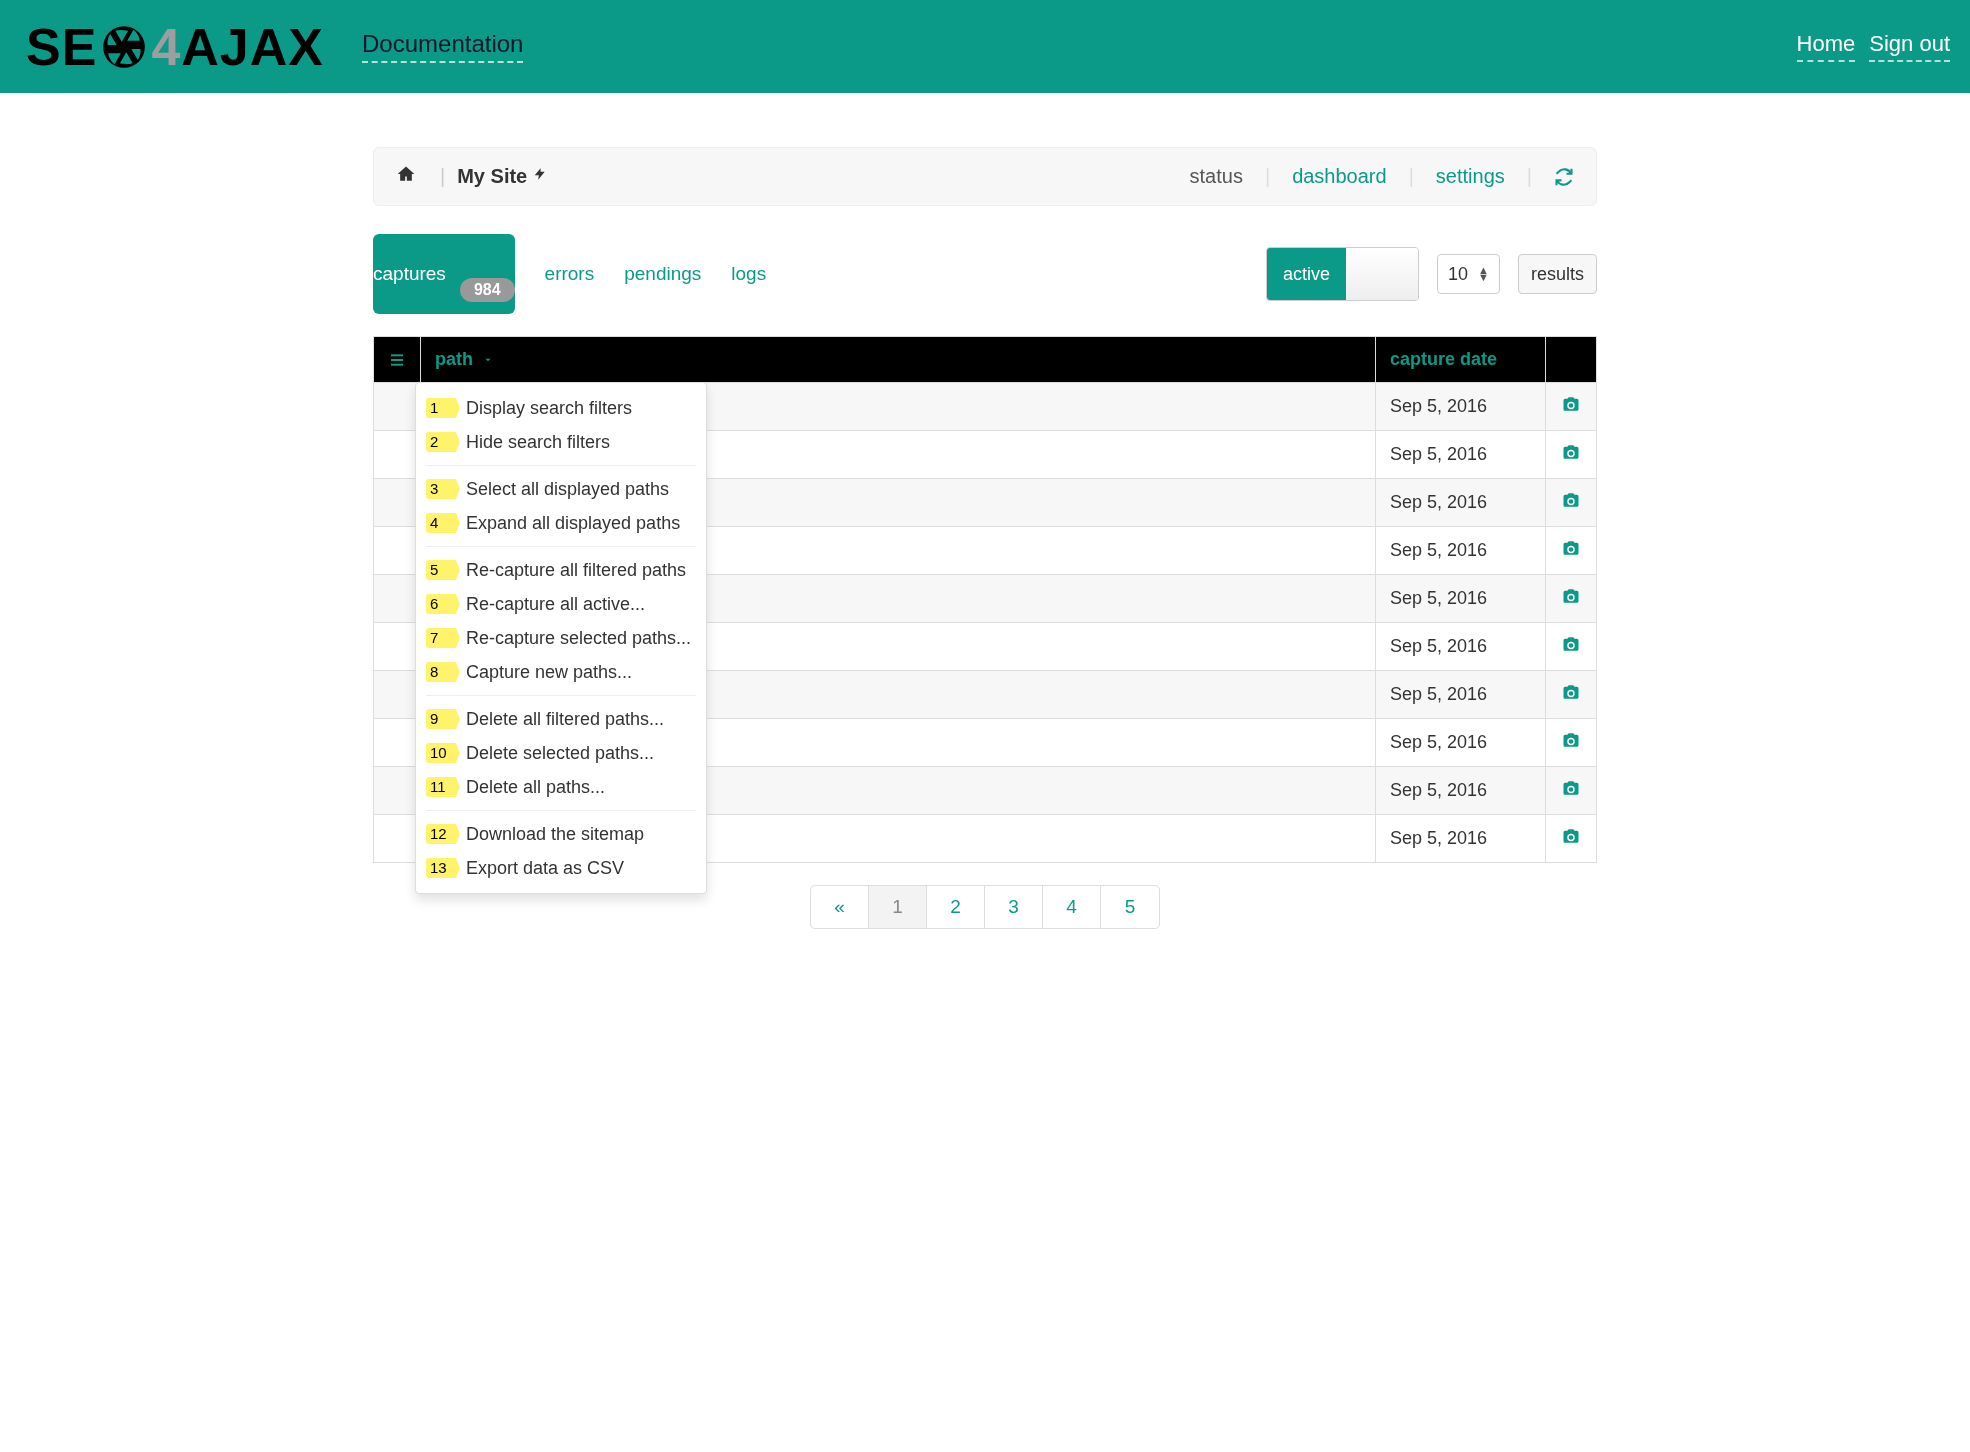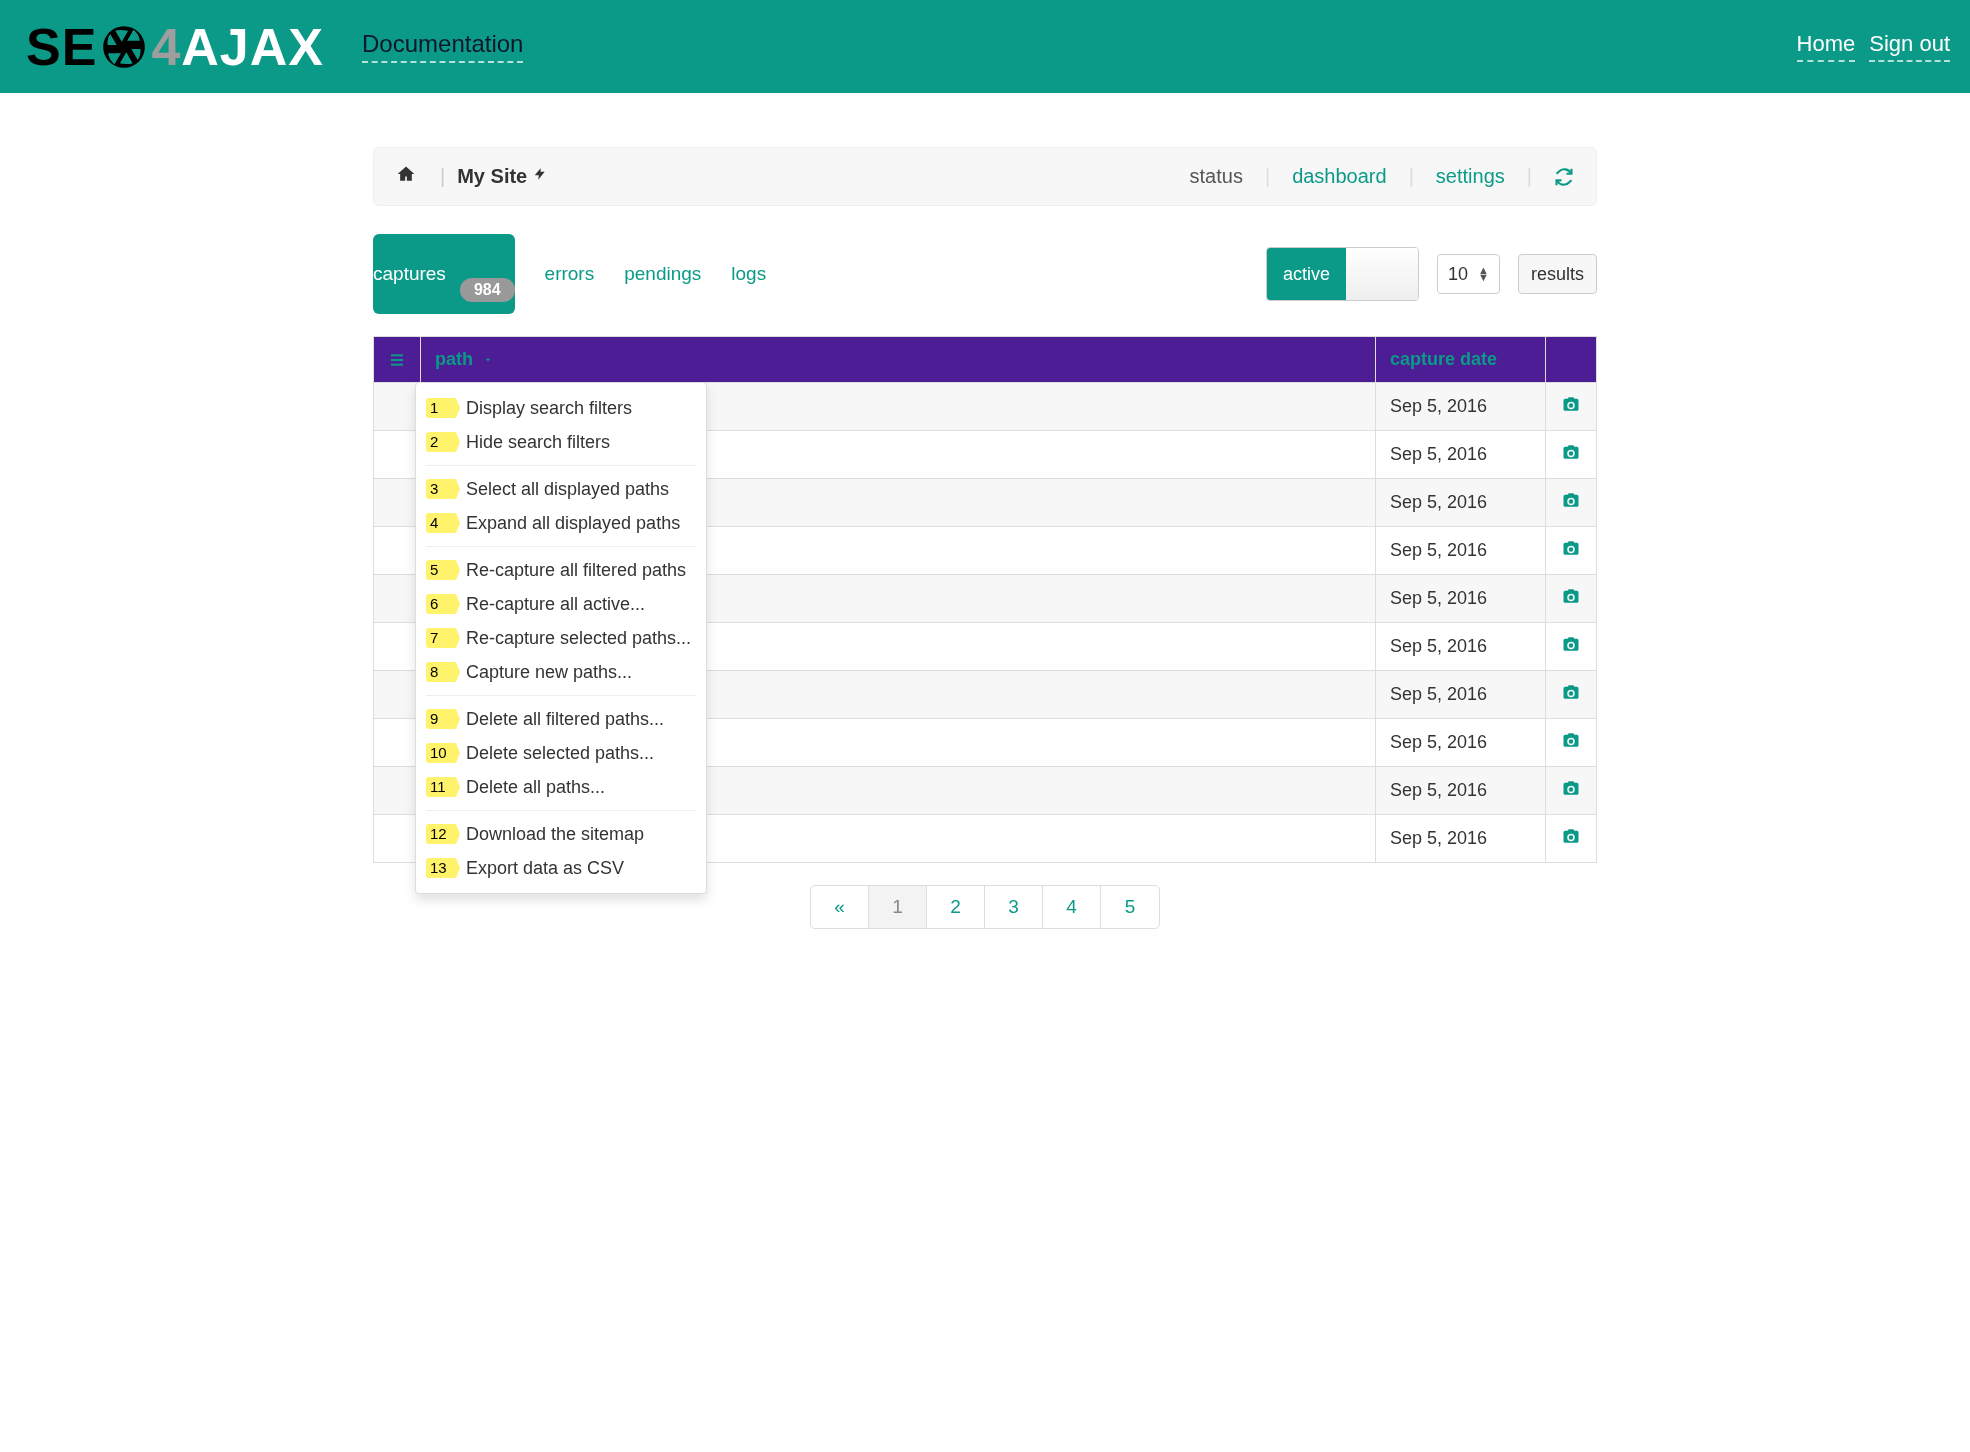--- a/index.html
+++ b/index.html
@@ -2,21 +2,21 @@
 <html><head>
 <meta charset="utf-8">
 <style>
 * { box-sizing: border-box; margin: 0; padding: 0; }
 body { font-family: "Helvetica Neue", Helvetica, Arial, sans-serif; background: #fff; color: #333; font-size: 15px; }
 .header { background: #0b9a87; color: #fff; display: flex; align-items: center; padding: 0 20px 0 26px; height: 93px; }
 .logo { font-size: 52px; font-weight: 900; letter-spacing: 1px; display: flex; align-items: center; }
 .logo .se { color: #000; }
 .logo .icon-aperture { display: inline-block; width: 50px; height: 50px; margin: 0 2px; }
 .logo .four { color: #9e9e9e; }
-.logo .ajax { color: #ffffff; }
+.logo .ajax { color: #000000; }
 .doc-link { margin-left: 38px; color: #0f172a; font-size: 24px; border-bottom: 2px dashed rgba(255,255,255,0.7); padding-bottom: 3px; cursor: pointer; }
 .header-right { margin-left: auto; display: flex; gap: 14px; font-size: 22px; }
 .header-right span { border-bottom: 2px dashed rgba(255,255,255,0.7); padding-bottom: 3px; cursor: pointer; text-align: center; }
 .container { padding: 0 28px 40px 28px; max-width: 1280px; margin: 0 auto; }
 .subheader { background: #f7f7f7; border: 1px solid #eee; border-radius: 6px; display: flex; align-items: center; padding: 16px 22px; font-size: 20px; margin-top: 54px; }
 .home-icon { color: #333; margin-right: 12px; }
 .divider { color: #ccc; margin: 0 12px; }
 .site-name { font-weight: 700; }
 .bolt { margin-left: 6px; }
 .subtabs { margin-left: auto; display: flex; align-items: center; gap: 4px; }
@@ -31,21 +31,21 @@
 .tabrow-right { margin-left: auto; display: flex; align-items: center; gap: 18px; }
 .toggle { display: flex; border: 1px solid #ccc; border-radius: 4px; overflow: hidden; height: 54px; cursor: pointer; }
 .toggle-on { background: #0b9a87; color: #fff; padding: 8px 16px; font-size: 18px; display: flex; align-items: center; }
 .toggle-off { background: linear-gradient(#fff,#eee); width: 72px; }
 .select-box { border: 1px solid #ccc; border-radius: 4px; padding: 8px 10px; font-size: 18px; height: 40px; display: flex; align-items: center; gap: 10px; }
 .select-arrows { font-size: 11px; line-height: 7px; color: #555; }
 .results-btn { border: 1px solid #ccc; background: #f7f7f7; border-radius: 4px; padding: 8px 12px; font-size: 18px; height: 40px; display: flex; align-items: center; cursor: pointer; }
 .table-wrap { position: relative; margin-top: 22px; }
 table { width: 100%; border-collapse: collapse; border: 1px solid #ddd; }
 th, td { border: 1px solid #ddd; padding: 12px 14px; text-align: left; font-size: 18px; }
-th { color: #0b9a87; font-weight: 700; background: #4c1d95; }
+th { color: #0b9a87; font-weight: 700; background: #000000; }
 .th-menu { width: 42px; text-align: center; cursor: pointer; }
 .th-path { cursor: pointer; }
 .th-date { width: 170px; }
 .th-action { width: 40px; }
 tbody tr:nth-child(odd) { background: #f7f7f7; }
 .cam-icon { color: #0b9a87; cursor: pointer; display: inline-flex; }
 .hamburger svg { display: block; }
 .dropdown { position: absolute; top: 46px; left: 42px; width: 292px; background: #fff; border: 1px solid #ddd; border-radius: 4px; box-shadow: 0 6px 12px rgba(0,0,0,0.12); padding: 8px 0; z-index: 10; }
 .dd-item { display: flex; align-items: center; padding: 6px 14px; font-size: 18px; cursor: pointer; color: #333; }
 .dd-num-wrap { position: relative; width: 28px; height: 22px; margin-right: 8px; flex-shrink: 0; }

